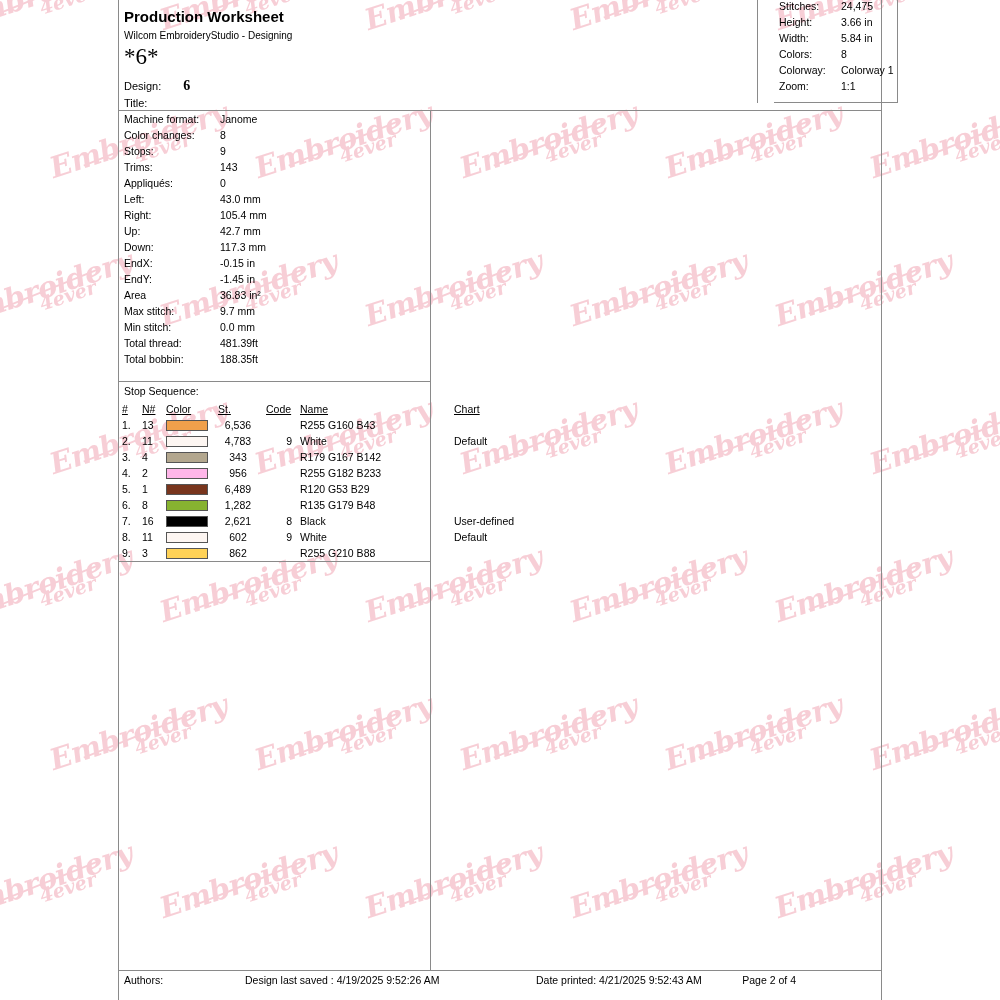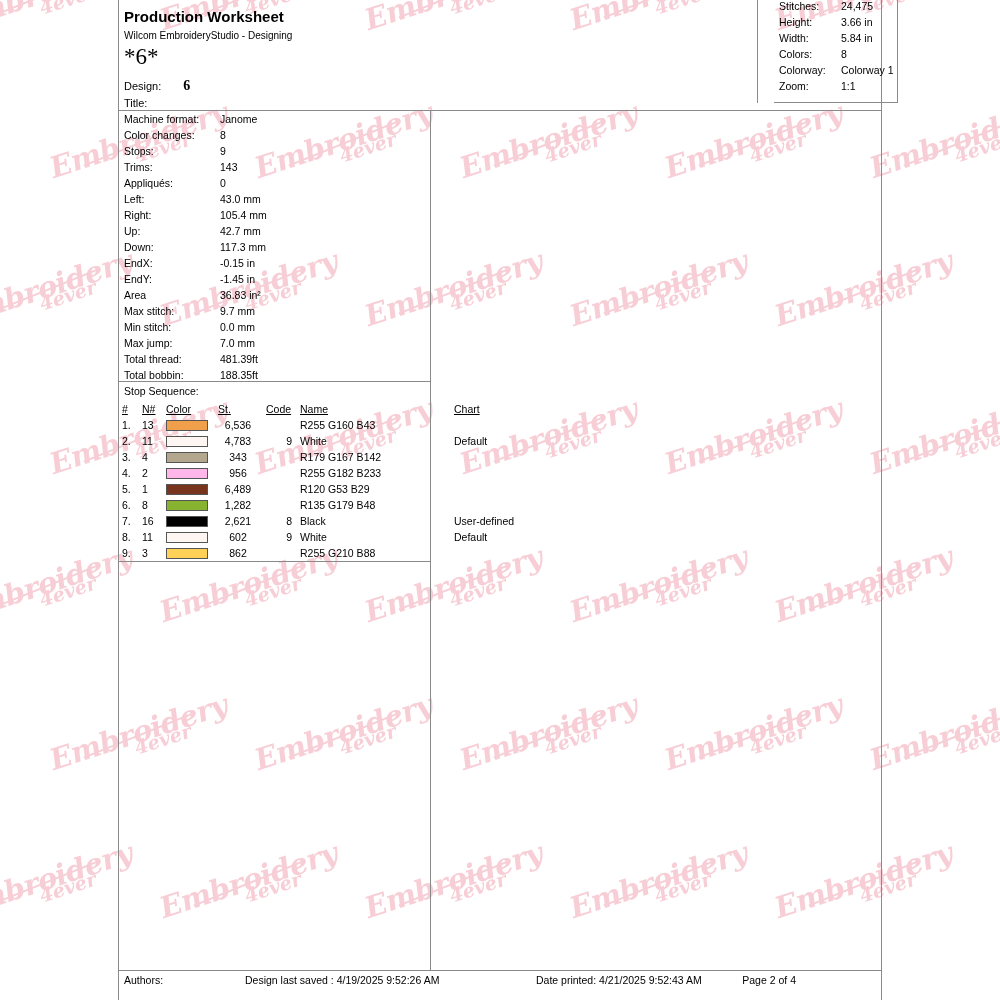--- a/index.html
+++ b/index.html
@@ -461,21 +461,20 @@
         <div class="irow"><span class="ik">Appliqués:</span><span class="iv">0</span></div>
         <div class="irow"><span class="ik">Left:</span><span class="iv">43.0 mm</span></div>
         <div class="irow"><span class="ik">Right:</span><span class="iv">105.4 mm</span></div>
         <div class="irow"><span class="ik">Up:</span><span class="iv">42.7 mm</span></div>
         <div class="irow"><span class="ik">Down:</span><span class="iv">117.3 mm</span></div>
         <div class="irow"><span class="ik">EndX:</span><span class="iv">-0.15 in</span></div>
         <div class="irow"><span class="ik">EndY:</span><span class="iv">-1.45 in</span></div>
         <div class="irow"><span class="ik">Area</span><span class="iv">36.83 in²</span></div>
         <div class="irow"><span class="ik">Max stitch:</span><span class="iv">9.7 mm</span></div>
         <div class="irow"><span class="ik">Min stitch:</span><span class="iv">0.0 mm</span></div>
-        <div class="irow"><span class="ik">Max jump:</span><span class="iv">7.0 mm</span></div>
         <div class="irow"><span class="ik">Total thread:</span><span class="iv">481.39ft</span></div>
         <div class="irow"><span class="ik">Total bobbin:</span><span class="iv">188.35ft</span></div>
       </div>
 
     <div id="stopseq-top-rule"></div>
     <div id="stop-seq-label">Stop Sequence:</div>
     <table id="stop-table">
       <thead>
         <tr>
           <th class="col-num">#</th>

